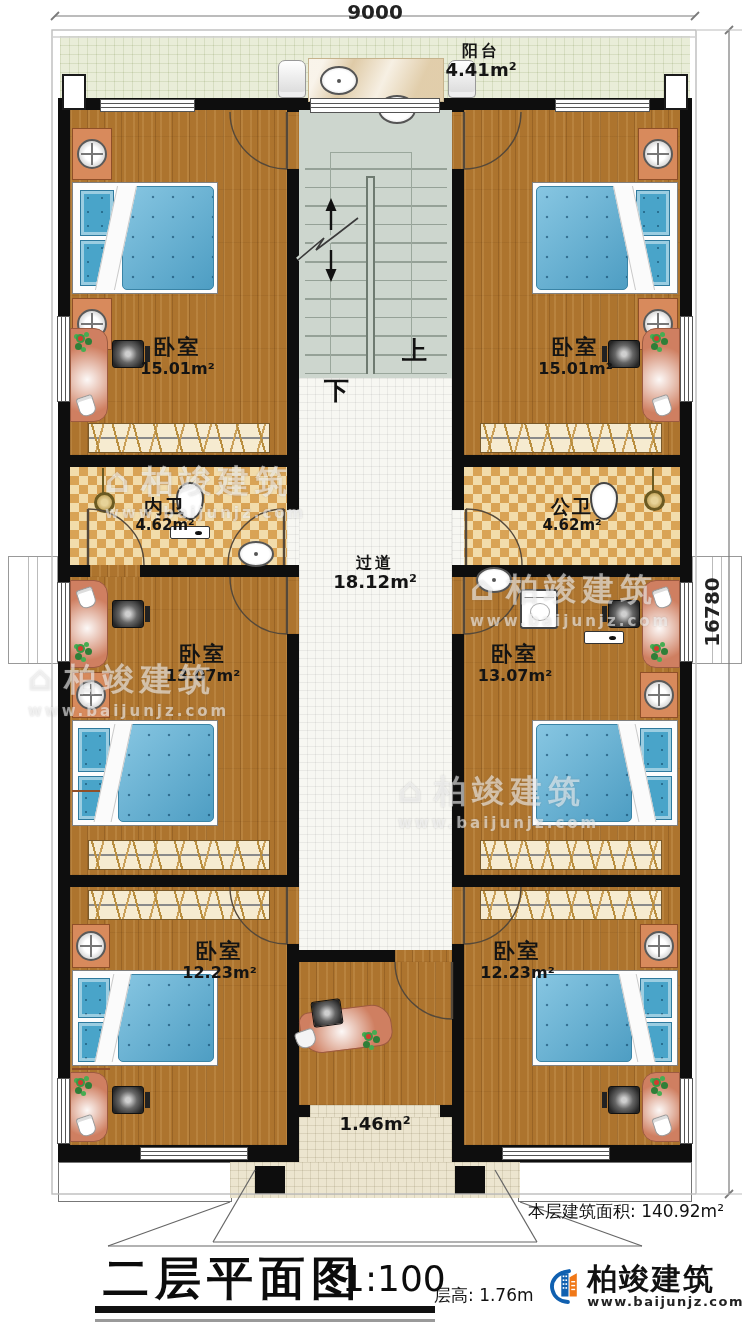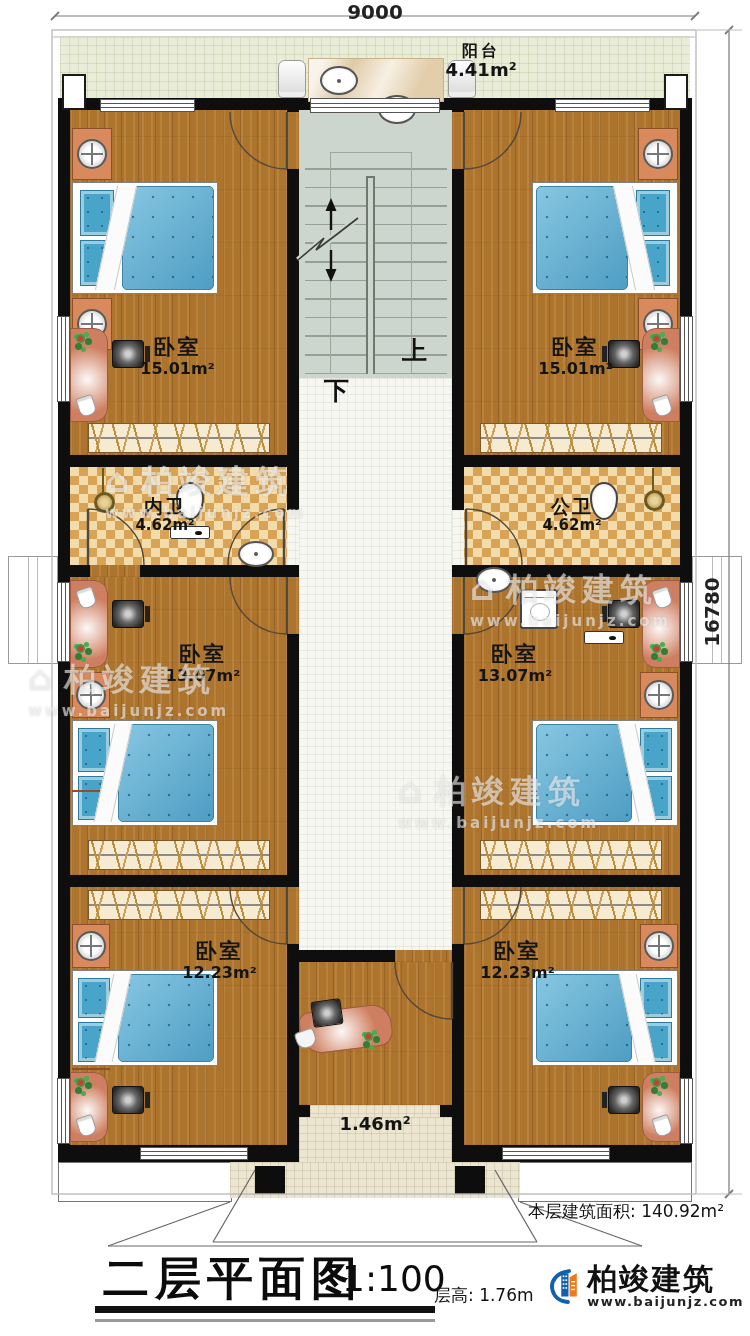--- a/index.html
+++ b/index.html
@@ -365,20 +365,24 @@
     <div class="r-area">15.01m²</div>
   </div>
   <div class="rlabel lab-sm" style="left:105px;top:496px;width:120px;">
     <div class="r-name">内卫</div>
     <div class="r-area">4.62m²</div>
   </div>
   <div class="rlabel lab-sm" style="left:512px;top:496px;width:120px;">
     <div class="r-name">公卫</div>
     <div class="r-area">4.62m²</div>
   </div>
+  <div class="rlabel lab-big" style="left:305px;top:554px;width:140px;">
+    <div class="r-name">过道</div>
+    <div class="r-area">18.12m²</div>
+  </div>
   <div class="rlabel" style="left:128px;top:643px;width:150px;">
     <div class="r-name">卧室</div>
     <div class="r-area">13.07m²</div>
   </div>
   <div class="rlabel" style="left:440px;top:643px;width:150px;">
     <div class="r-name">卧室</div>
     <div class="r-area">13.07m²</div>
   </div>
   <div class="rlabel" style="left:142px;top:940px;width:155px;">
     <div class="r-name">卧室</div>

